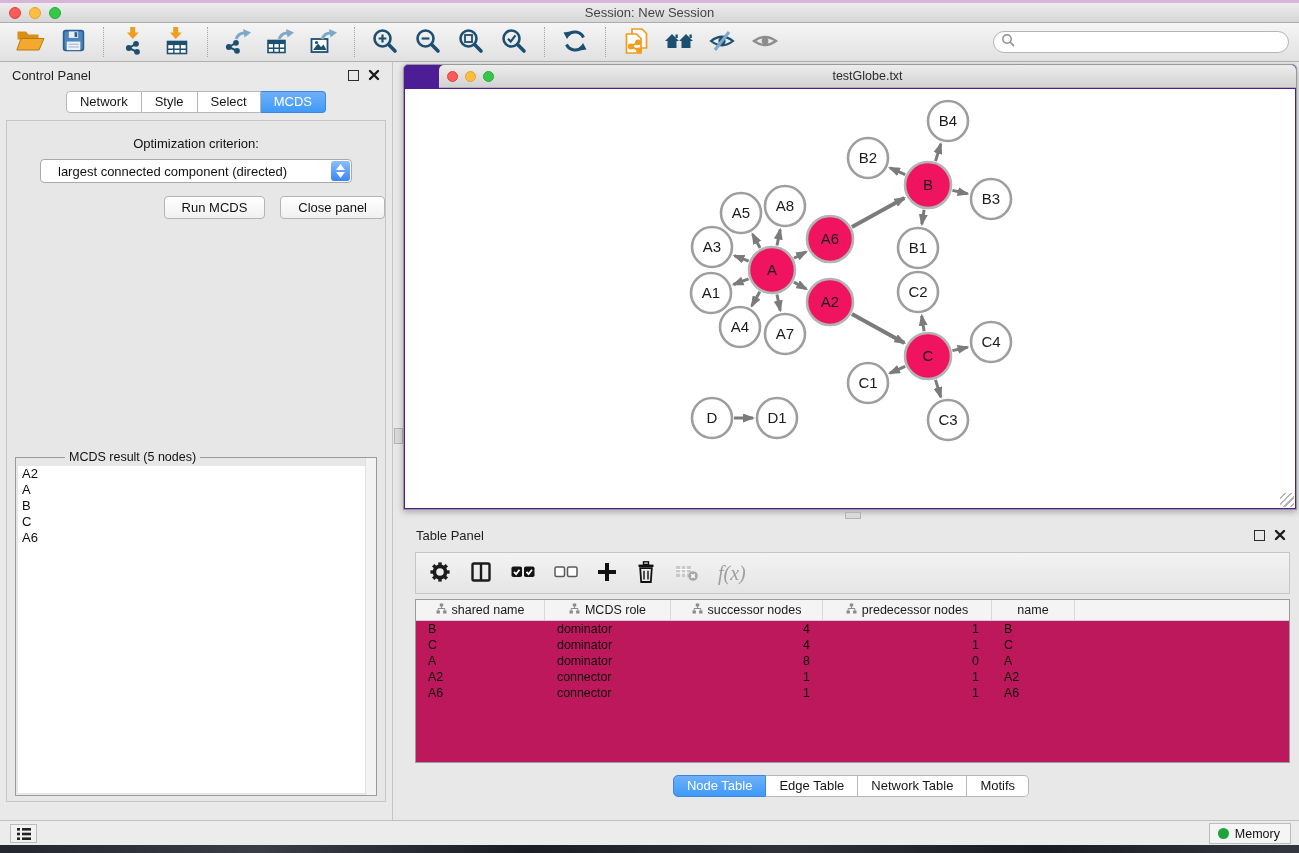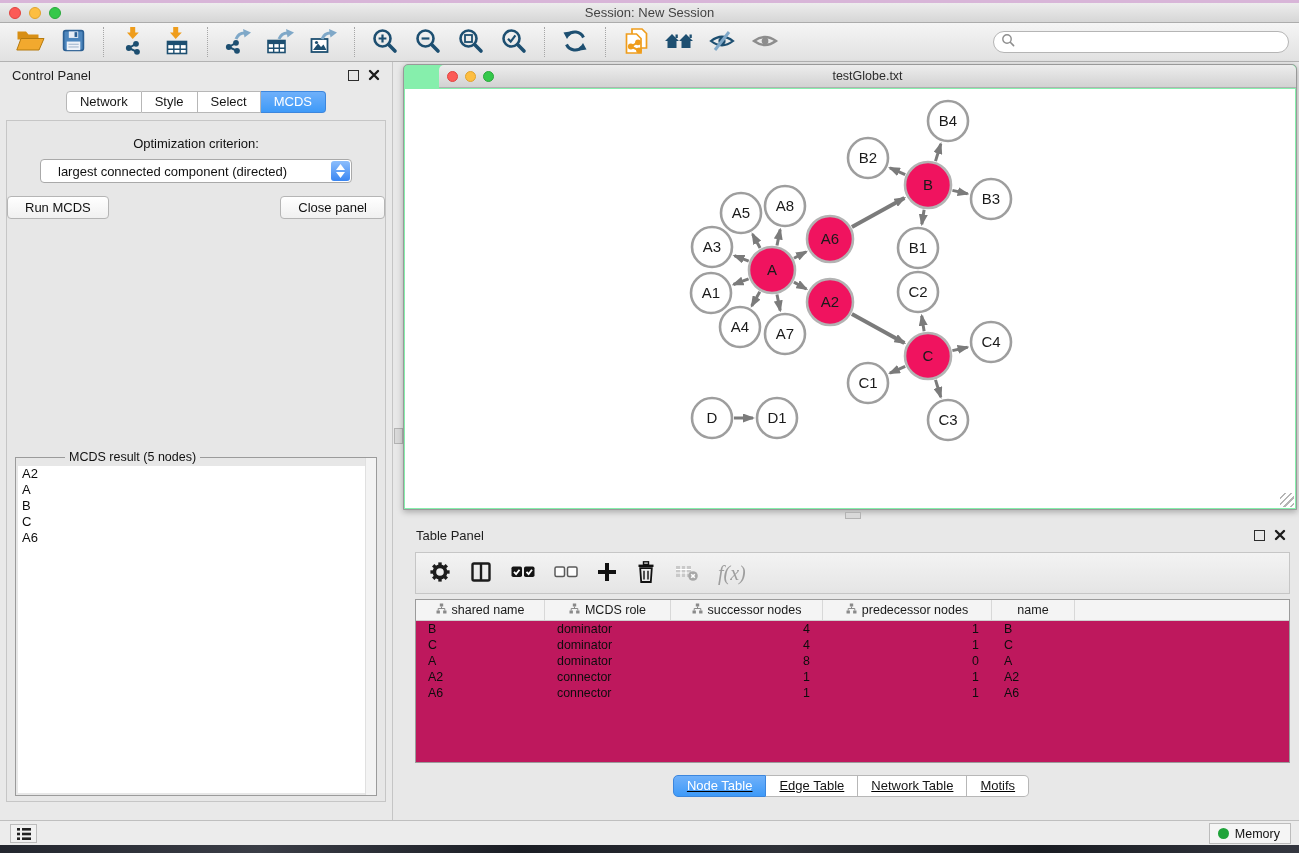--- a/index.html
+++ b/index.html
@@ -46,30 +46,30 @@
   .seg-tab:first-child{border-left:1px solid #b7b7b7;border-radius:4px 0 0 4px;}
   .seg-tab:last-child{border-radius:0 4px 4px 0;}
   .seg-tab.active{background:linear-gradient(#6fb0fa,var(--accent));color:#fff;border-color:#3c86dd;}
   .cp-body{position:absolute;left:6px;right:6px;top:58px;bottom:18px;border:1px solid #c6c6c6;background:#e7e7e7;}
   .opt-label{margin-top:15px;text-align:center;font-size:13px;color:#111;}
   .select{height:24px;margin:8px 33px 0;border:1px solid #a9a9a9;border-radius:4px;background:#fff;
     display:flex;align-items:center;font-size:13px;color:#111;padding-left:17px;position:relative;}
   .select .stepper{position:absolute;right:1px;top:1px;bottom:1px;width:19px;border-radius:3px;
     background:linear-gradient(#8cbefc,#3a86f2);display:flex;flex-direction:column;
     align-items:center;justify-content:center;gap:2px;}
-  .btn-row{display:flex;justify-content:space-between;gap:15px;margin-top:13px;}
+  .btn-row{display:flex;justify-content:flex-end;gap:15px;margin-top:13px;}
   .push-btn{height:23px;padding:0 17px;background:linear-gradient(#ffffff,#f0f0f0);
     border:1px solid #b5b5b5;border-radius:4px;font-size:13px;color:#111;font-family:inherit;}
   .result-group{position:absolute;left:8px;right:8px;top:336px;bottom:5px;border:1px solid #9b9b9b;}
   .result-legend{position:absolute;top:-8px;left:5px;background:#e7e7e7;padding:0 4px;font-size:12.5px;color:#111;margin-left:44px;}
   .result-list{position:absolute;left:2px;right:2px;top:8px;bottom:2px;background:#fff;overflow:hidden;}
   .result-scroll{position:absolute;right:0;top:0;bottom:0;width:11px;background:#f3f3f3;border-left:1px solid #e0e0e0;}
   .result-item{font-size:13px;height:16px;line-height:16px;padding-left:4px;color:#0c0c0c;}
   
-  .net-window{position:absolute;left:403px;top:64px;width:894px;height:446px;background:#86efac;
+  .net-window{position:absolute;left:403px;top:64px;width:894px;height:446px;background:#4c1d95;
     border:1px solid #999;border-radius:5px 5px 0 0;box-shadow:0 2px 6px rgba(0,0,0,0.28);padding-left:35px;}
   .net-titlebar{height:23px;background:linear-gradient(#ededed,#d2d2d2);border-bottom:1px solid #b0b0b0;
     border-radius:5px 5px 0 0;position:relative;}
   .net-titlebar .lights{left:8px;top:6px;gap:7px;}
   .net-titlebar .light{width:11px;height:11px;}
   .net-title{text-align:center;font-size:12.5px;line-height:23px;color:#2c2c2c;}
   .net-canvas{position:absolute;left:1px;right:1px;top:24px;bottom:1px;background:#fff;overflow:hidden;}
   .resize-grip{position:absolute;right:2px;bottom:2px;width:14px;height:14px;
     background:repeating-linear-gradient(135deg,transparent 0 3px,#b5b5b5 3px 4.5px);}
   .v-thumb{position:absolute;left:394px;top:428px;width:9px;height:16px;background:#d9d9d9;border:1px solid #b3b3b3;}
@@ -83,21 +83,21 @@
   .fx{font-family:"Liberation Serif",serif;font-style:italic;font-size:20px;color:#9e9e9e;}
   .tp-table{margin:5px 9px 12px 12px;height:164px;background:#be185d;border:1px solid #9b9b9b;overflow:hidden;}
   .thead{display:flex;height:21px;background:#f4f4f4;border-bottom:1px solid #cfcfcf;}
   .th{display:flex;align-items:center;justify-content:center;gap:5px;font-size:12.5px;color:#1a1a1a;
     border-right:1px solid #d8d8d8;overflow:hidden;white-space:nowrap;}
   .th.last-fill{border-right:none;flex:1;}
   .tr{display:flex;height:16px;align-items:center;}
   .td{font-size:12.4px;color:#0d0d0d;overflow:hidden;white-space:nowrap;}
   .td.left{padding-left:12px;text-align:left;}
   .td.right{padding-right:13px;text-align:right;}
-  .tp-tabs{display:flex;justify-content:center;margin-top:6px;text-decoration:underline;}
+  .tp-tabs{display:flex;justify-content:center;margin-top:6px;}
   .tp-tabs .seg-tab{height:22px;font-size:13px;}
   .tp-tabs .seg-tab:first-child{border-radius:5px 0 0 5px;}
   .tp-tabs .seg-tab:last-child{border-radius:0 5px 5px 0;}
   
   .status-bar{position:absolute;left:0;top:820px;width:100%;height:25px;background:#ececec;border-top:1px solid #bfbfbf;padding-left:29px;}
   .list-btn{position:absolute;left:10px;top:3px;width:27px;height:19px;background:#f1f1f1;
     border:1px solid #bcbcbc;display:flex;align-items:center;justify-content:center;}
   .memory-btn{position:absolute;right:8px;top:2px;height:21px;padding:0 10px 0 8px;background:#f5f5f5;
     border:1px solid #bcbcbc;display:flex;align-items:center;gap:6px;font-size:12.5px;color:#111;font-family:inherit;}
   .memory-dot{width:11px;height:11px;border-radius:50%;background:#1fa33a;}

